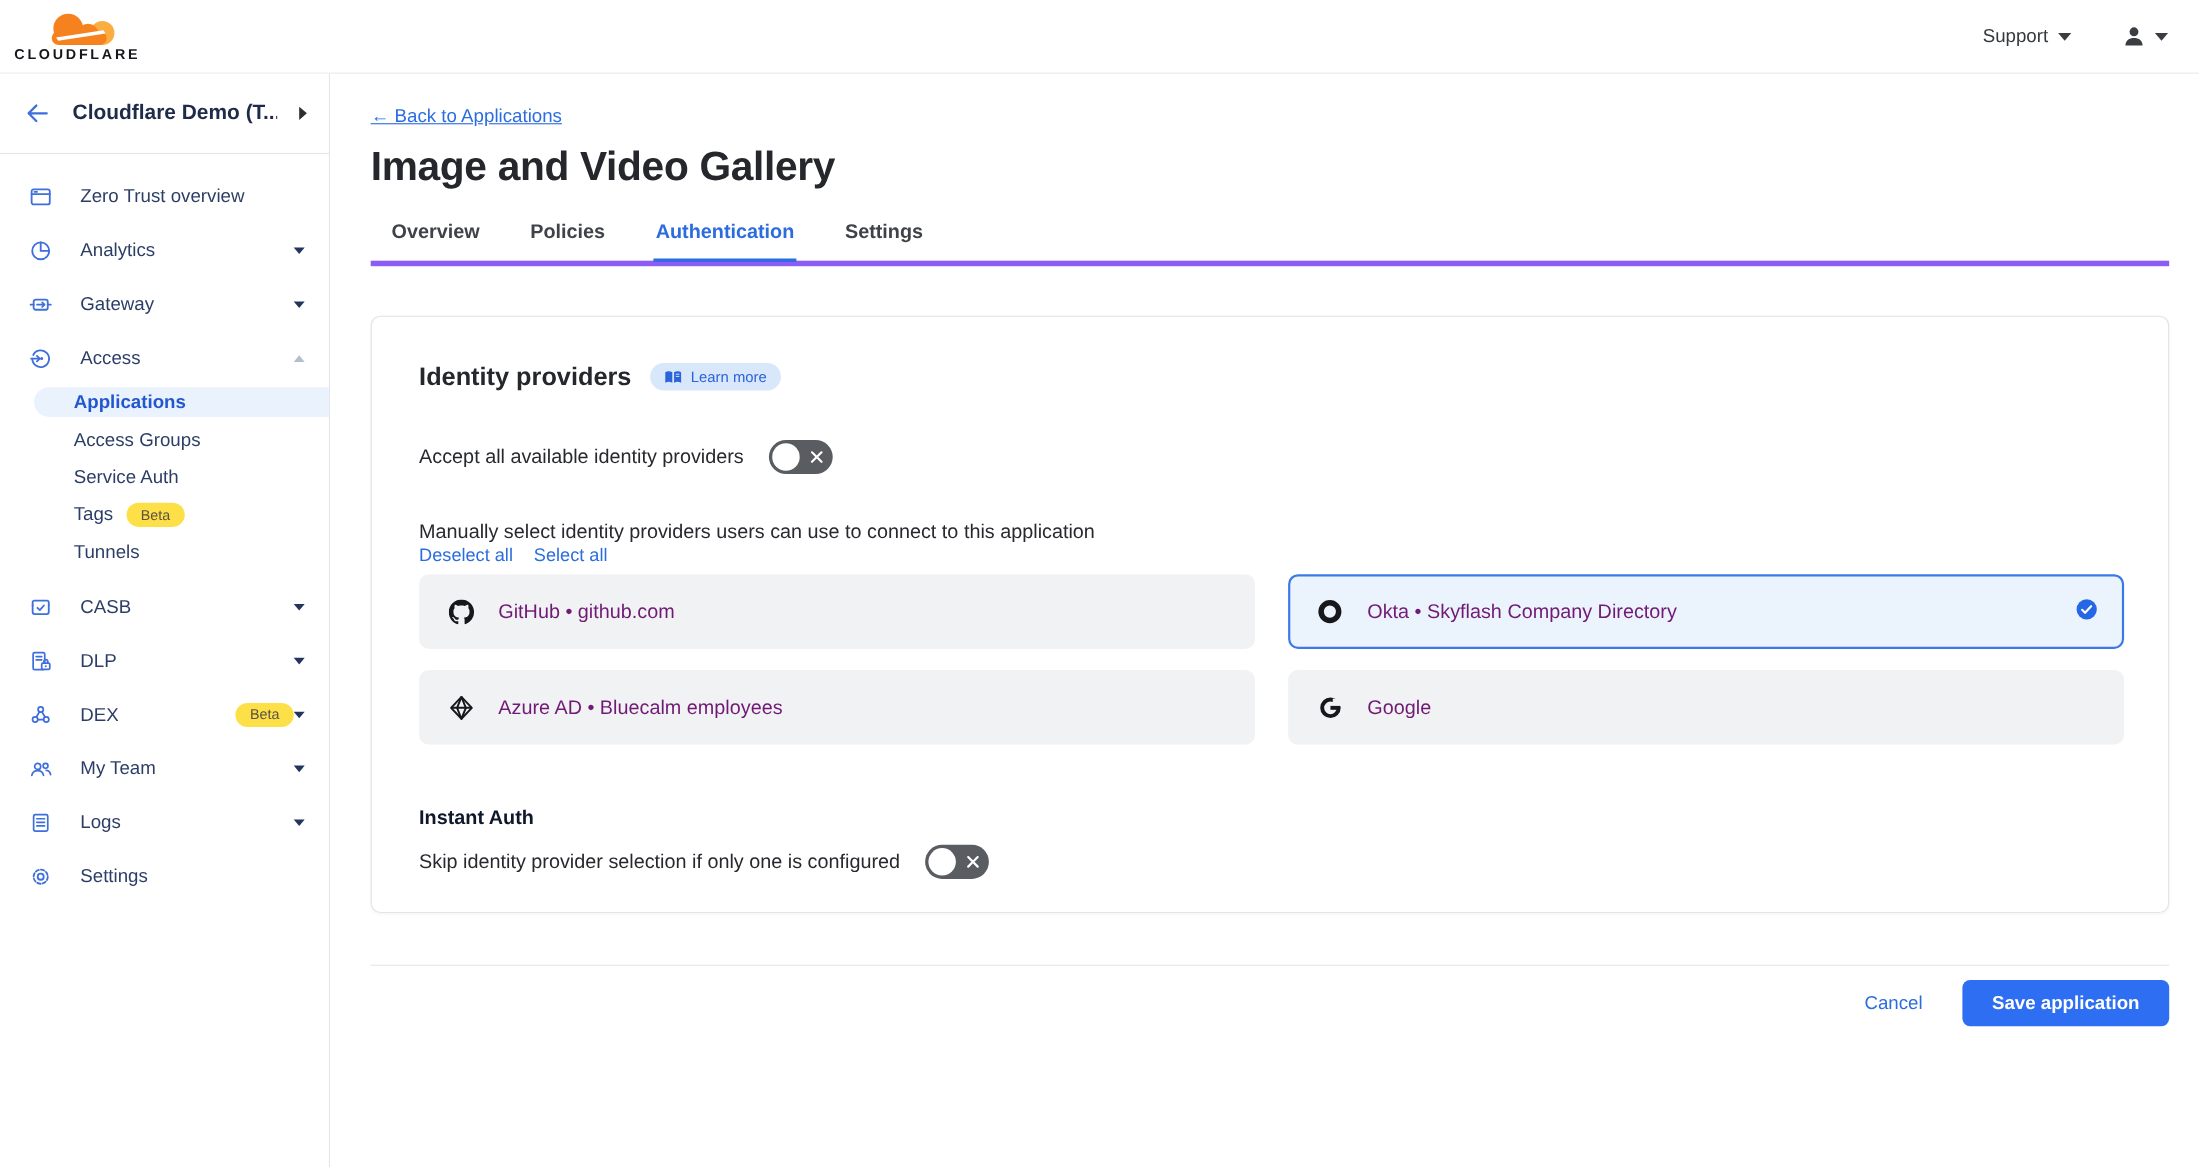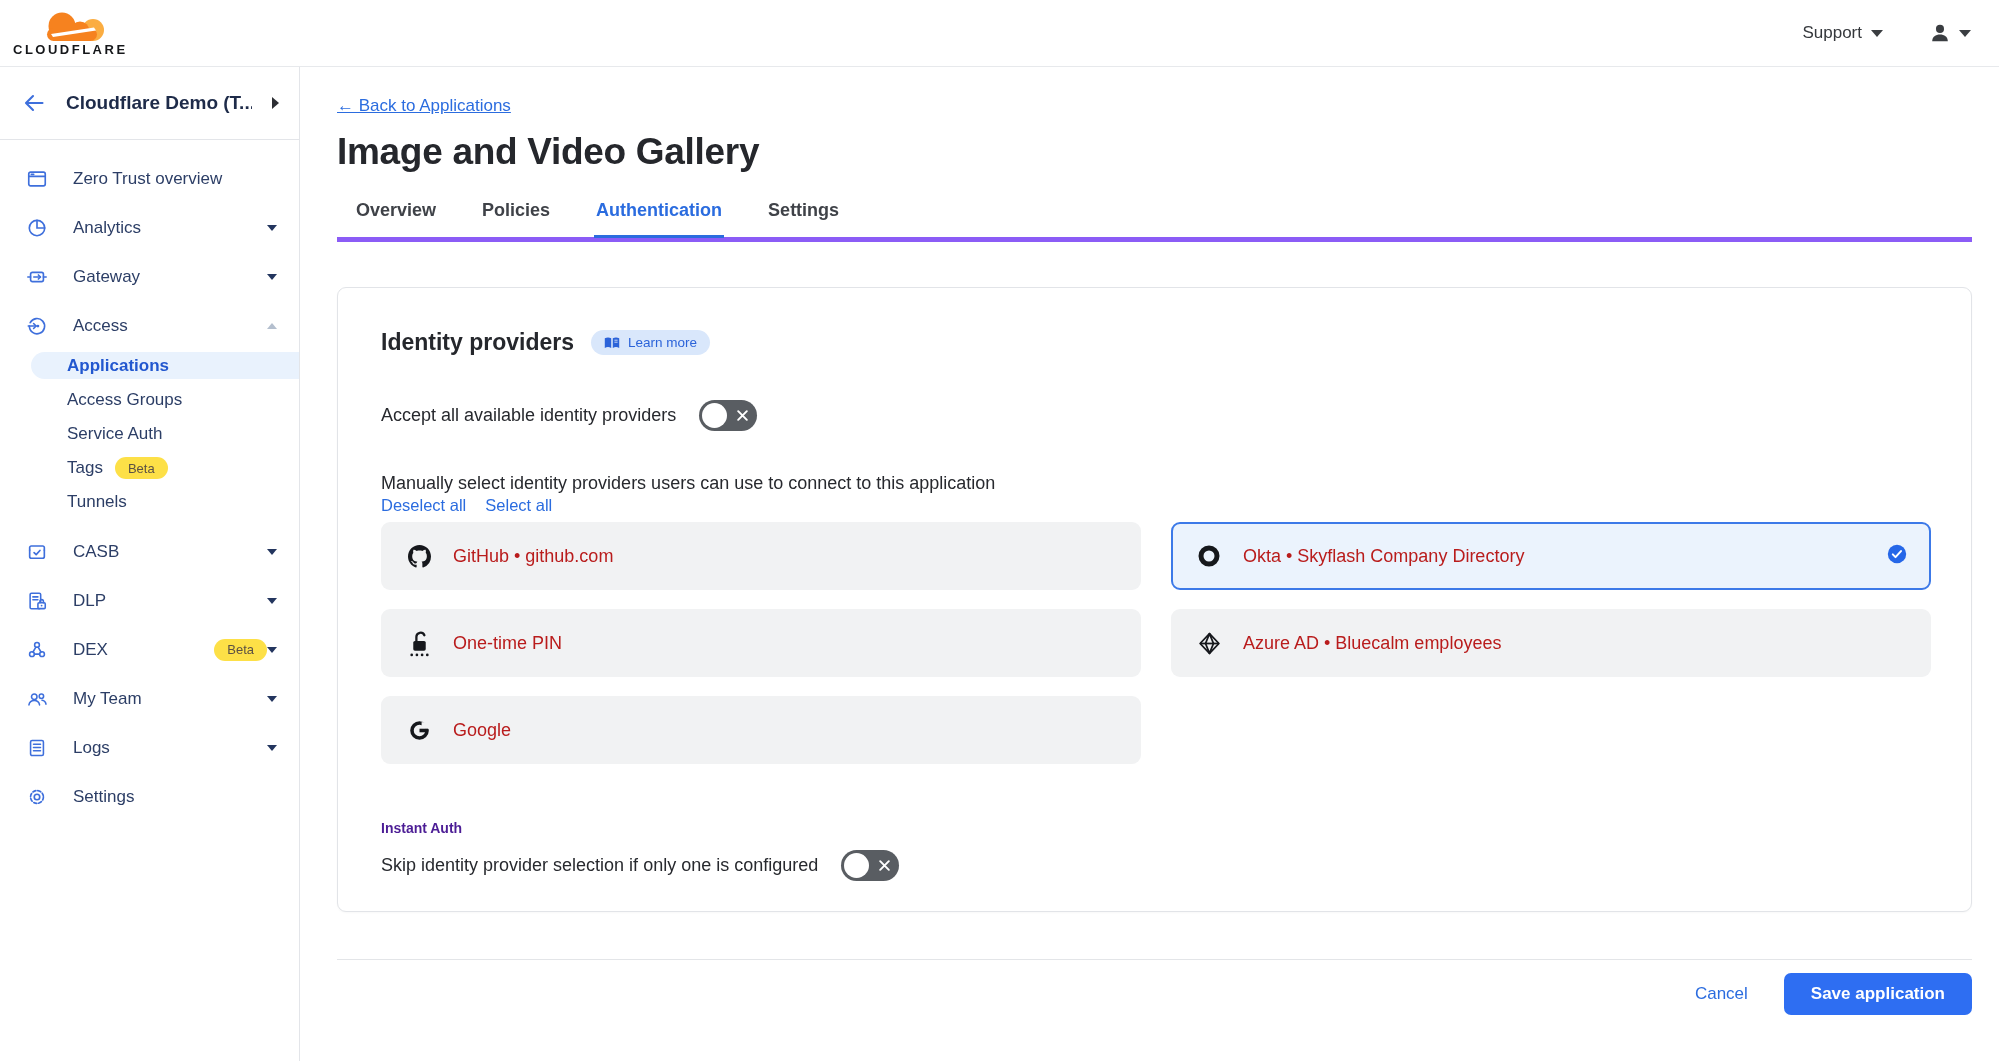--- a/index.html
+++ b/index.html
@@ -58,26 +58,26 @@
   .toggle { position:relative; width:58px; height:31px; background:#595d62; border-radius:999px; cursor:pointer; flex-shrink:0; }
   .toggle .knob { position:absolute; left:3px; top:3px; width:25px; height:25px; background:#fff; border-radius:50%; }
   .toggle svg { position:absolute; right:8px; top:9px; }
 
   .manual-label { margin-top:42px; font-size:18px; color:#27292e; }
   .select-links { display:flex; gap:19px; margin-top:2px; margin-bottom:7px; }
   .select-links span { font-size:16.5px; color:#2b6cdf; cursor:pointer; }
 
   .providers-grid { display:grid; grid-template-columns:1fr 1fr; column-gap:30px; row-gap:19px; }
   .provider-card { height:68px; background:#f1f2f3; border:2px solid transparent; border-radius:9px;
-    display:flex; align-items:center; gap:21px; padding:0 22px 0 23px; font-size:18px; color:#b91c1c; cursor:pointer; }
+    display:flex; align-items:center; gap:21px; padding:0 22px 0 23px; font-size:18px; color:#701a75; cursor:pointer; }
   .provider-card.selected { background:#ebf3fd; border-color:#3c79e8; }
   .provider-card .p-icon { width:26px; display:flex; align-items:center; justify-content:center; flex-shrink:0; }
   .check-badge { margin-left:auto; }
 
-  .instant-head { margin-top:56px; font-size:14px; font-weight:700; color:#4c1d95; }
+  .instant-head { margin-top:56px; font-size:18px; font-weight:700; color:#0f172a; }
   .instant-row { margin-top:14px; }
 
   .divider { border:none; border-top:1px solid #e3e5e8; margin-top:47px; }
   .footer-actions { display:flex; justify-content:flex-end; align-items:center; gap:36px; margin-top:13px; }
   .cancel { font-size:17px; color:#2b6cdf; cursor:pointer; }
   .save-btn { background:#2e6ef2; color:#fff; border:none; border-radius:7px; font-size:17px; font-weight:600;
     padding:11px 27px; font-family:inherit; cursor:pointer; }
 </style>
 </head>
 <body>
@@ -323,35 +323,20 @@
               </svg>
             </span>
           <span>Okta • Skyflash Company Directory</span>
           <span class="check-badge">
             <svg width="20" height="20" viewBox="0 0 20 20">
                 <circle cx="10" cy="10" r="9.2" fill="#2667e8"></circle>
                 <path d="M5.8 10.4l2.7 2.7 5.5-6" stroke="#fff" stroke-width="2" fill="none" stroke-linecap="round" stroke-linejoin="round"></path>
               </svg></span>
         </div>
 
-        <div class="provider-card">
-          <span class="p-icon">
-            <svg width="23" height="27" viewBox="0 0 22 26">
-              <path d="M8 11V6.6a4 4 0 0 1 7.7-1.5" stroke="#16181c" stroke-width="2.2" fill="none" stroke-linecap="round"></path>
-              <rect x="5" y="10.5" width="12" height="9.5" rx="1.6" fill="#16181c"></rect>
-              <g fill="#16181c">
-                  <circle cx="3.5" cy="24" r="1.3"></circle>
-                  <circle cx="8.5" cy="24" r="1.3"></circle>
-                  <circle cx="13.5" cy="24" r="1.3"></circle>
-                  <circle cx="18.5" cy="24" r="1.3"></circle>
-                </g>
-            </svg>
-            </span>
-          <span>One-time PIN</span>
-        </div>
 
         <div class="provider-card">
           <span class="p-icon">
             <svg width="23" height="23" viewBox="0 0 22 22" fill="none" stroke="#16181c" stroke-width="1.7" stroke-linejoin="round">
               <path d="M11 1.5 20 11l-9 9.5L2 11z"></path>
                 <path d="M11 1.5 14.8 11 11 20.5 7.2 11z"></path>
                 <path d="M2 11h18"></path>
             </svg>
             </span>
           <span>Azure AD • Bluecalm employees</span>

